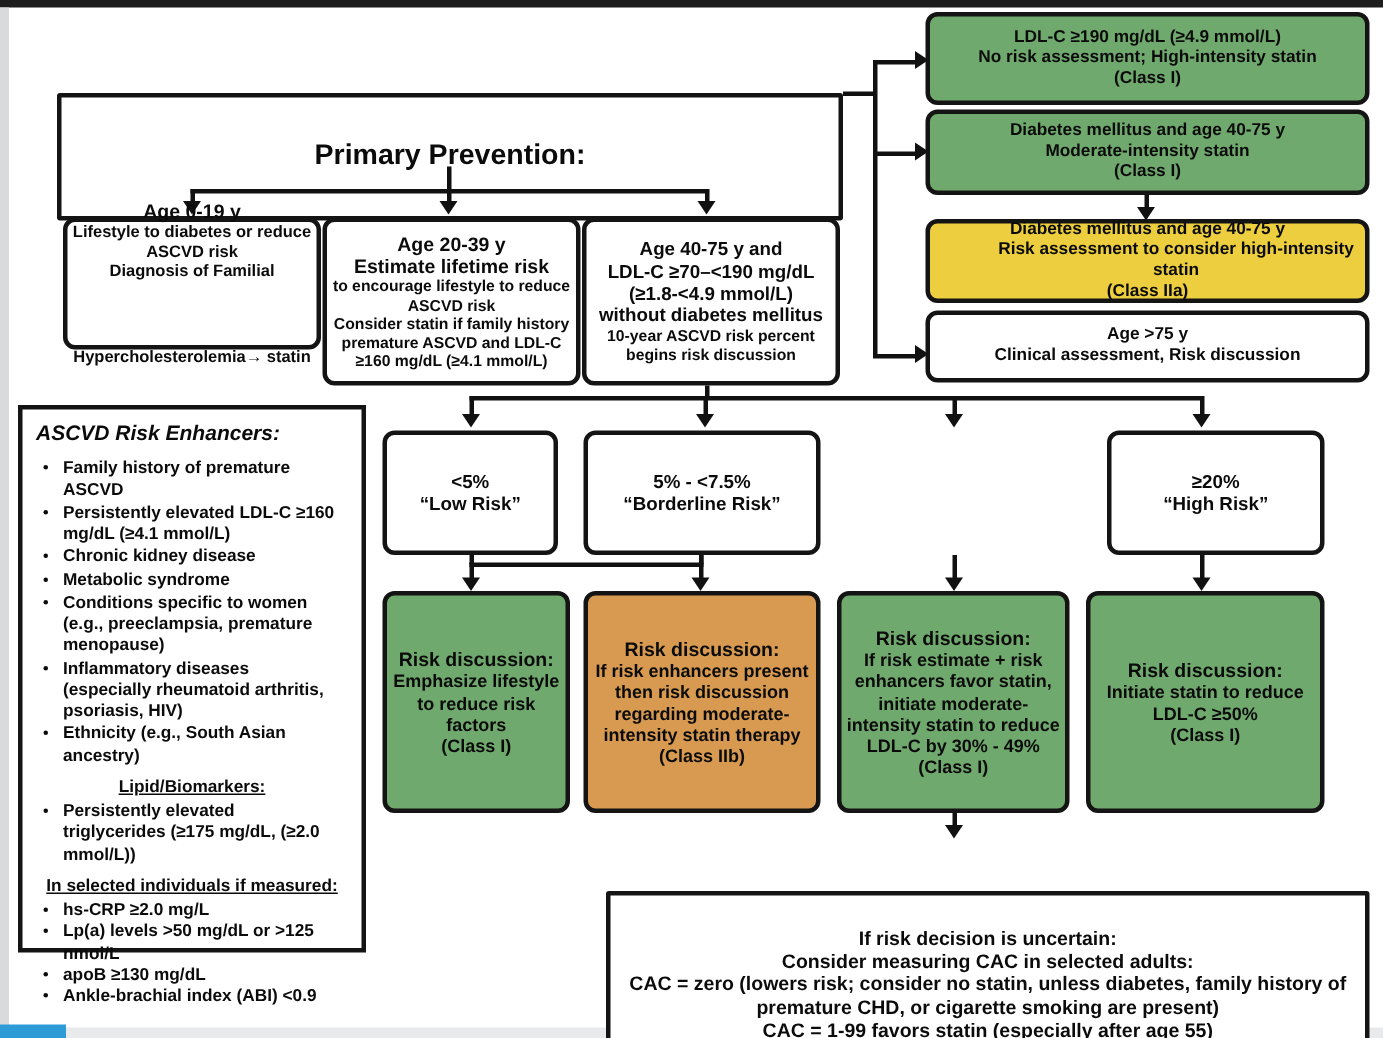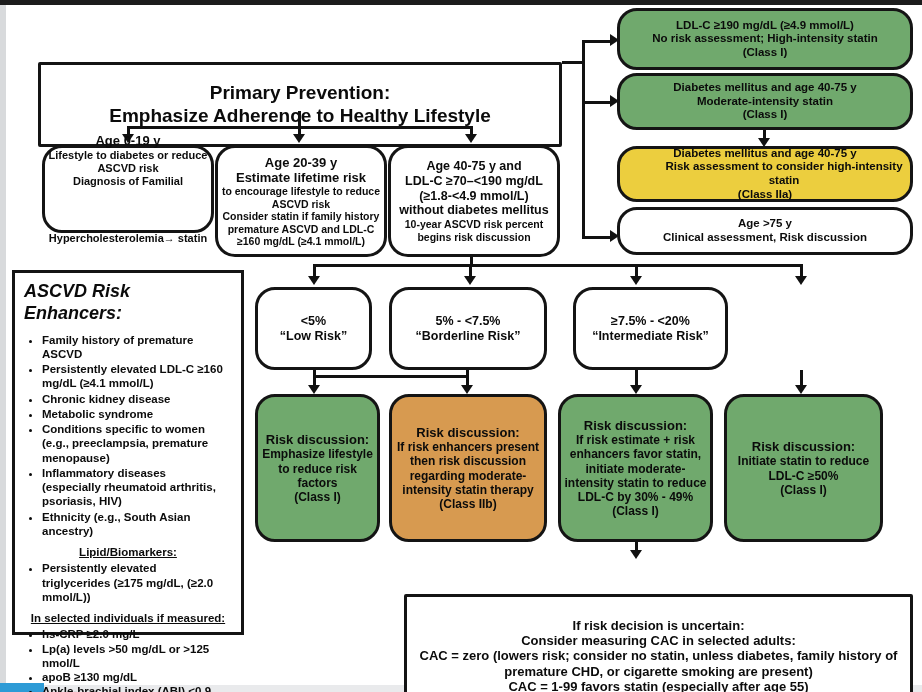--- a/index.html
+++ b/index.html
@@ -23,21 +23,21 @@
     border:3px solid #141414;
     background:#ffffff;
     display:flex;
     flex-direction:column;
     align-items:center;
     justify-content:center;
     text-align:center;
     color:#0b0b0b;
     line-height:1.18;
   }
-  .rounded{border-radius:20px;}
+  .rounded{border-radius:8px;}
   .sq{border-radius:2px;margin-top:36px;}
   .green{background:#70a96d;}
   .yellow{background:#ecce3e;}
   .orange{background:#d79a50;}
 
   .ln{font-weight:bold;display:block;}
 
   
   .v{position:absolute;background:#111;width:3px;}
   .h{position:absolute;background:#111;height:3px;}
@@ -58,39 +58,38 @@
   #enhancers{
     position:absolute;
     box-sizing:border-box;
     border:3px solid #141414;
     background:#fff;
     text-align:left;
     color:#0b0b0b;
     padding:7px 9px 6px 9px;
     line-height:1.24;
   }
-  #enhancers .title{font-weight:bold;font-style:italic;font-size:18px;margin-bottom:8px;}
+  #enhancers .title{font-weight:bold;font-style:italic;font-size:14px;margin-bottom:8px;}
   #enhancers ul{margin:0 6px 0 2px;padding:0 0 0 16px;list-style:disc;}
   #enhancers li{font-weight:bold;font-size:11.5px;margin-bottom:1px;}
   #enhancers .sub{font-weight:bold;font-size:11.5px;text-decoration:underline;margin-top:7px;margin-bottom:2px;text-align:center;}
   #enhancers ul.tight li{margin-bottom:0px;}
 </style>
 </head>
 <body>
 
 <div id="canvas">
 
   <div class="edge-top"></div>
   <div class="edge-left"></div>
   <div class="edge-bottom"></div>
   <div class="edge-corner"></div>
 
   <div class="box sq" style="left:38px;top:26px;width:524px;height:85px;">
     <span class="ln" style="font-size:19px;">Primary Prevention:</span>
-    <span class="ln" style="font-size:19px;">Emphasize Adherence to Healthy Lifestyle</span>
   </div>
 
   <div class="h" style="left:562px;top:61px;width:22px;"></div>
   <div class="v" style="left:582px;top:40px;height:196px;"></div>
   <div class="h" style="left:582px;top:40px;width:30px;"></div>
   <div class="arrowright" style="left:610px;top:34px;"></div>
   <div class="h" style="left:582px;top:101px;width:30px;"></div>
   <div class="arrowright" style="left:610px;top:95px;"></div>
   <div class="h" style="left:582px;top:236px;width:30px;"></div>
   <div class="arrowright" style="left:610px;top:230px;"></div>
@@ -169,23 +168,23 @@
   <div class="arrowdown" style="left:795px;top:276px;"></div>
 
   <div class="box rounded" style="left:255px;top:287px;width:117px;height:83px;">
     <span class="ln" style="font-size:12.5px;">&lt;5%</span>
     <span class="ln" style="font-size:12.5px;">“Low Risk”</span>
   </div>
   <div class="box rounded" style="left:389px;top:287px;width:158px;height:83px;">
     <span class="ln" style="font-size:12.5px;">5% - &lt;7.5%</span>
     <span class="ln" style="font-size:12.5px;">“Borderline Risk”</span>
   </div>
-  <div class="box rounded" style="left:573px;top:287px;width:155px;height:83px;">
-    <span class="ln" style="font-size:12.5px;">≥7.5% - &lt;20%</span>
-    <span class="ln" style="font-size:12.5px;">“Intermediate Risk”</span>
+  <div class="box rounded" style="left:738px;top:287px;width:145px;height:83px;">
+    <span class="ln" style="font-size:12.5px;">≥20%</span>
+    <span class="ln" style="font-size:12.5px;">“High Risk”</span>
   </div>
 
   <div class="v" style="left:313px;top:370px;height:6px;"></div>
   <div class="h" style="left:313px;top:375px;width:156px;"></div>
   <div class="v" style="left:466px;top:370px;height:6px;"></div>
   <div class="v" style="left:313px;top:375px;height:13px;"></div>
   <div class="arrowdown" style="left:308px;top:385px;"></div>
   <div class="v" style="left:466px;top:370px;height:18px;"></div>
   <div class="arrowdown" style="left:461px;top:385px;"></div>
   <div class="v" style="left:635px;top:370px;height:18px;"></div>

